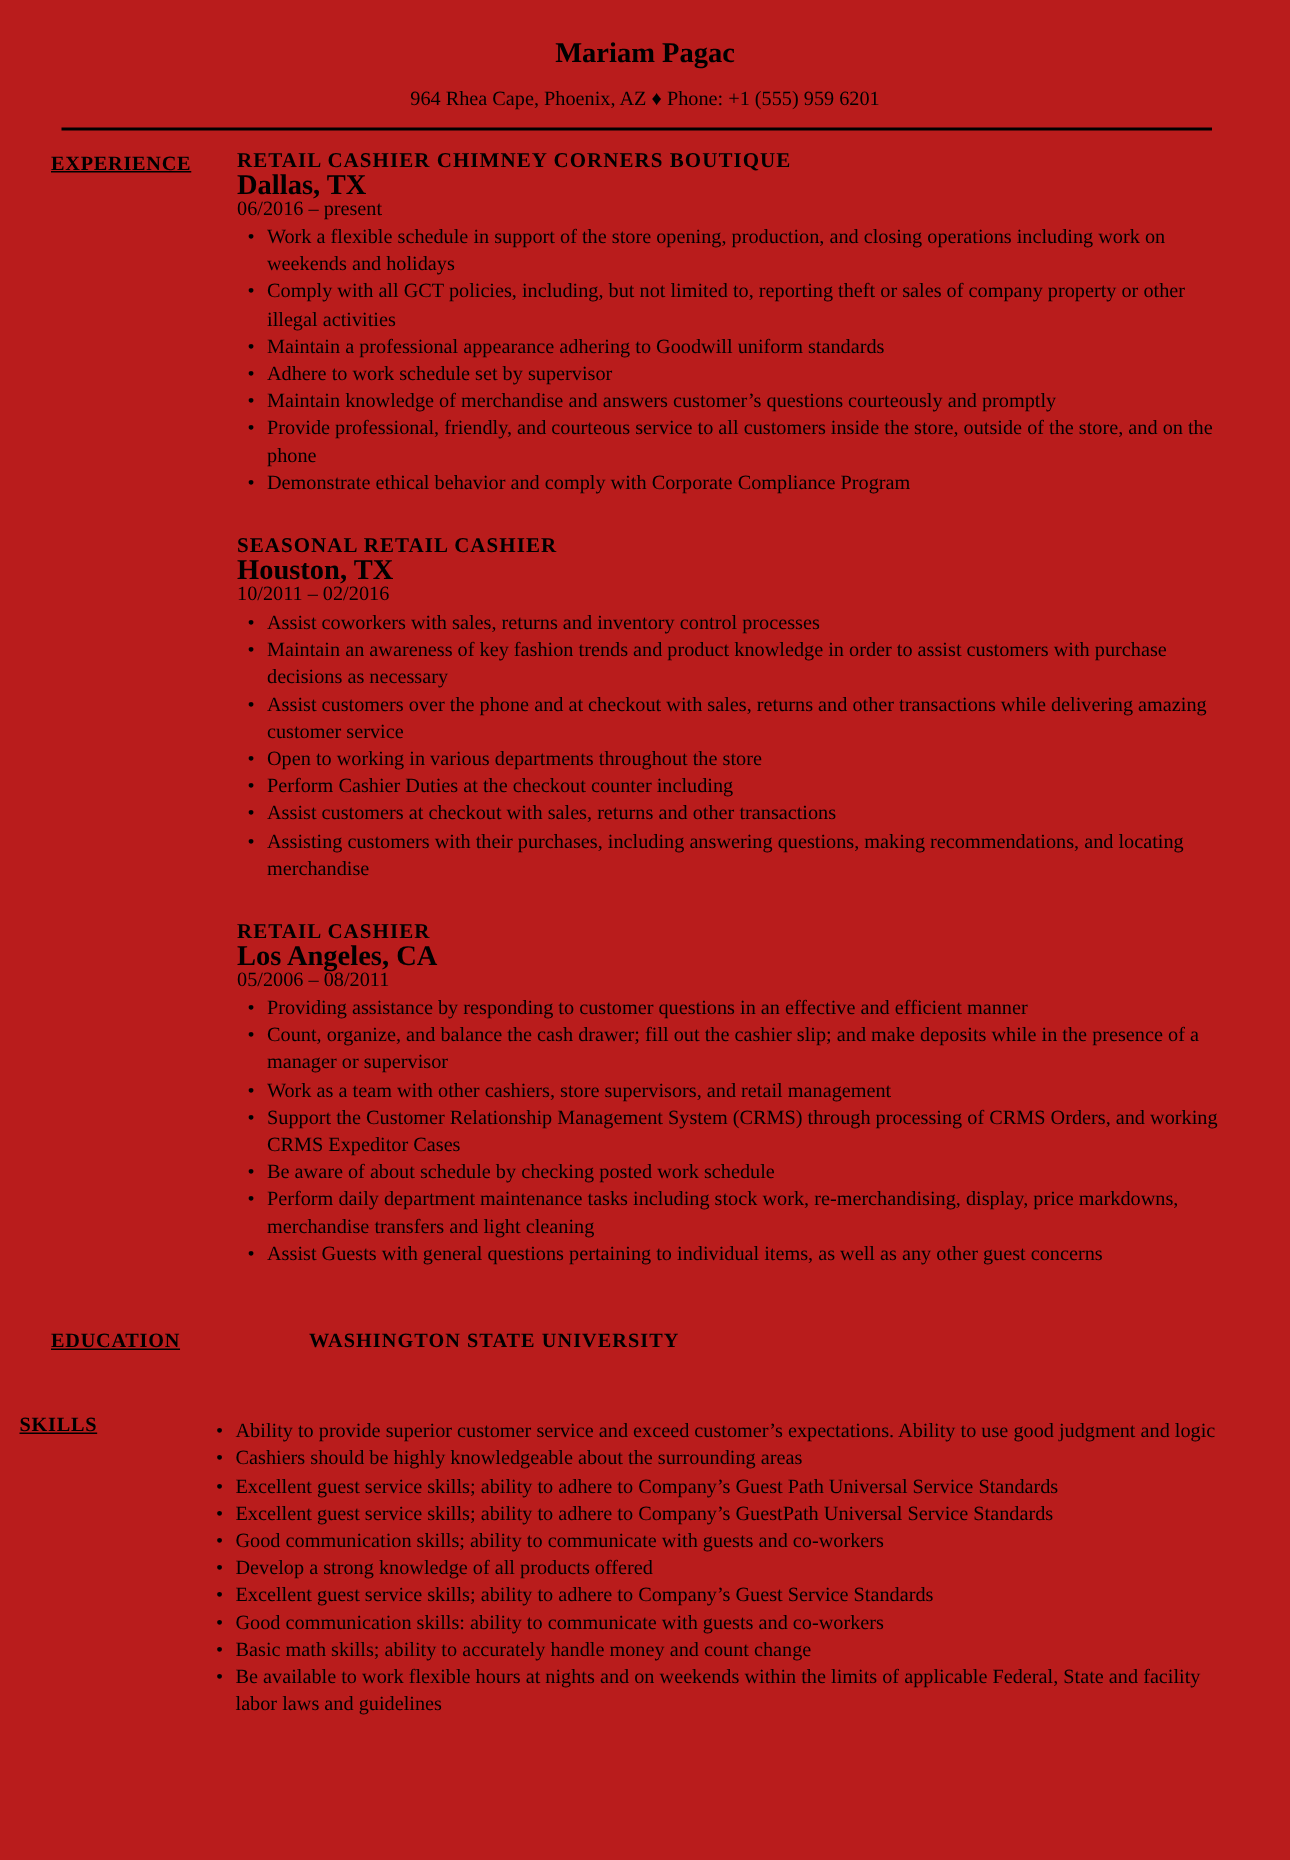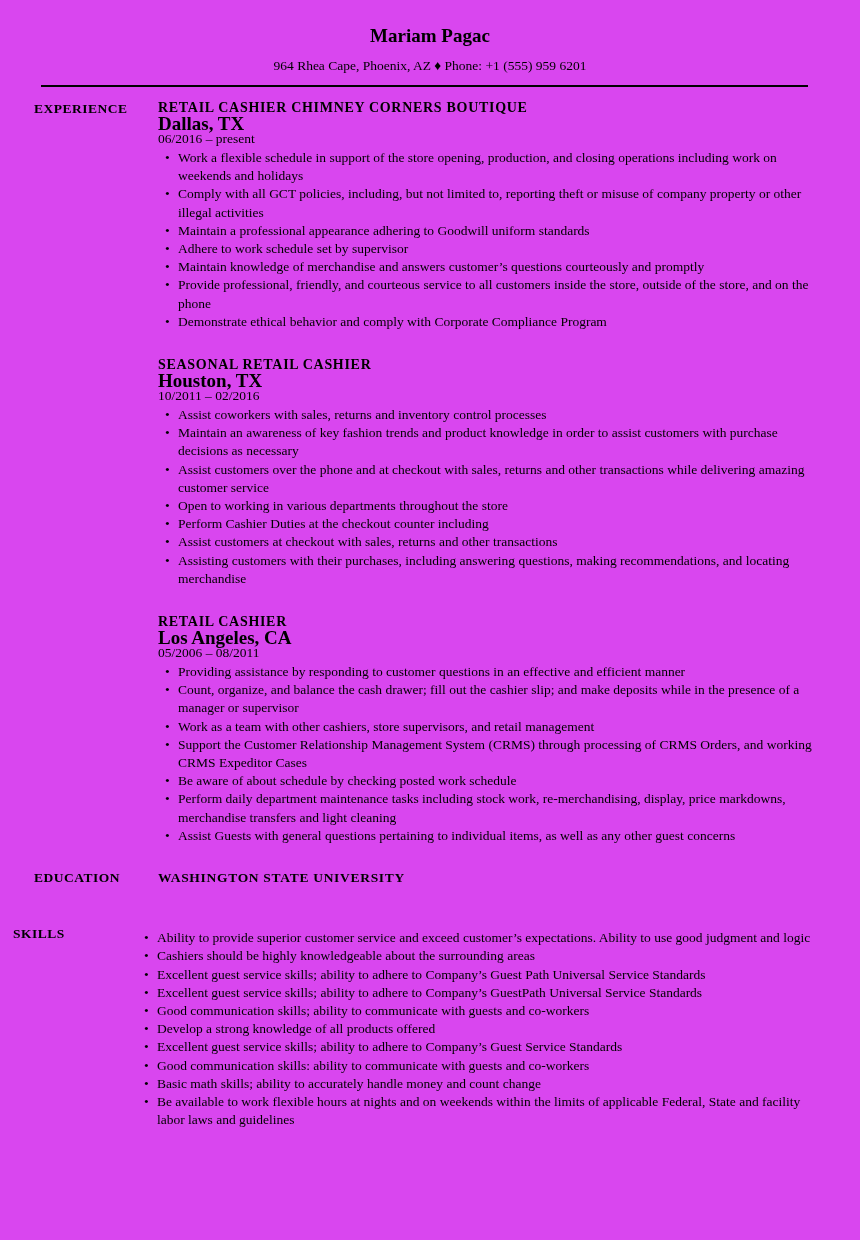--- a/index.html
+++ b/index.html
@@ -6,21 +6,21 @@
   html, body { background: #ffffff; }
   body {
     width: 860px;
     font-family: "Liberation Serif", "DejaVu Serif", serif;
     color: #000000;
   }
   .page {
     position: relative;
     width: 860px;
     height: 1240px;
-    background: #d946ef;
+    background: #b91c1c;
     overflow: hidden;
   }
   .name {
     padding-top: 25px;
     text-align: center;
     font-weight: bold;
     font-size: 19px;
     line-height: 21px;
   }
   .contact {
@@ -35,30 +35,31 @@
     border: none;
     border-top: 2.5px solid #000000;
     height: 0;
   }
   .section-row {
     display: flex;
     padding: 0 34px;
     align-items: flex-start;
   }
   .section-row.experience { margin-top: 13px; }
-  .section-row.education  { margin-top: 24px; }
+  .section-row.education  { margin-top: 40px; gap: 48px; }
   .section-row.skills     { margin-top: 40px; padding-left: 13px; }
   .section-label {
     width: 124px;
     flex: 0 0 124px;
     font-weight: bold;
     font-size: 13.5px;
     letter-spacing: 0.5px;
     line-height: 16px;
     padding-top: 1px;
+    text-decoration: underline;
   }
   .section-content { flex: 1 1 auto; min-width: 0; }
   .job + .job { margin-top: 26px; }
   .job-title {
     font-weight: bold;
     font-size: 14px;
     letter-spacing: 0.7px;
     line-height: 16px;
   }
   .job-location {
@@ -109,21 +110,21 @@
   <div class="section-row experience">
     <div class="section-label">EXPERIENCE</div>
     <div class="section-content">
 
       <div class="job">
         <div class="job-title">RETAIL CASHIER CHIMNEY CORNERS BOUTIQUE</div>
         <div class="job-location">Dallas, TX</div>
         <div class="job-dates">06/2016 – present</div>
         <ul class="bullets">
             <li>Work a flexible schedule in support of the store opening, production, and closing operations including work on weekends and holidays</li>
-            <li>Comply with all GCT policies, including, but not limited to, reporting theft or misuse of company property or other illegal activities</li>
+            <li>Comply with all GCT policies, including, but not limited to, reporting theft or sales of company property or other illegal activities</li>
             <li>Maintain a professional appearance adhering to Goodwill uniform standards</li>
             <li>Adhere to work schedule set by supervisor</li>
             <li>Maintain knowledge of merchandise and answers customer’s questions courteously and promptly</li>
             <li>Provide professional, friendly, and courteous service to all customers inside the store, outside of the store, and on the phone</li>
             <li>Demonstrate ethical behavior and comply with Corporate Compliance Program</li>
           </ul>
       </div>
 
       <div class="job">
         <div class="job-title">SEASONAL RETAIL CASHIER</div>

